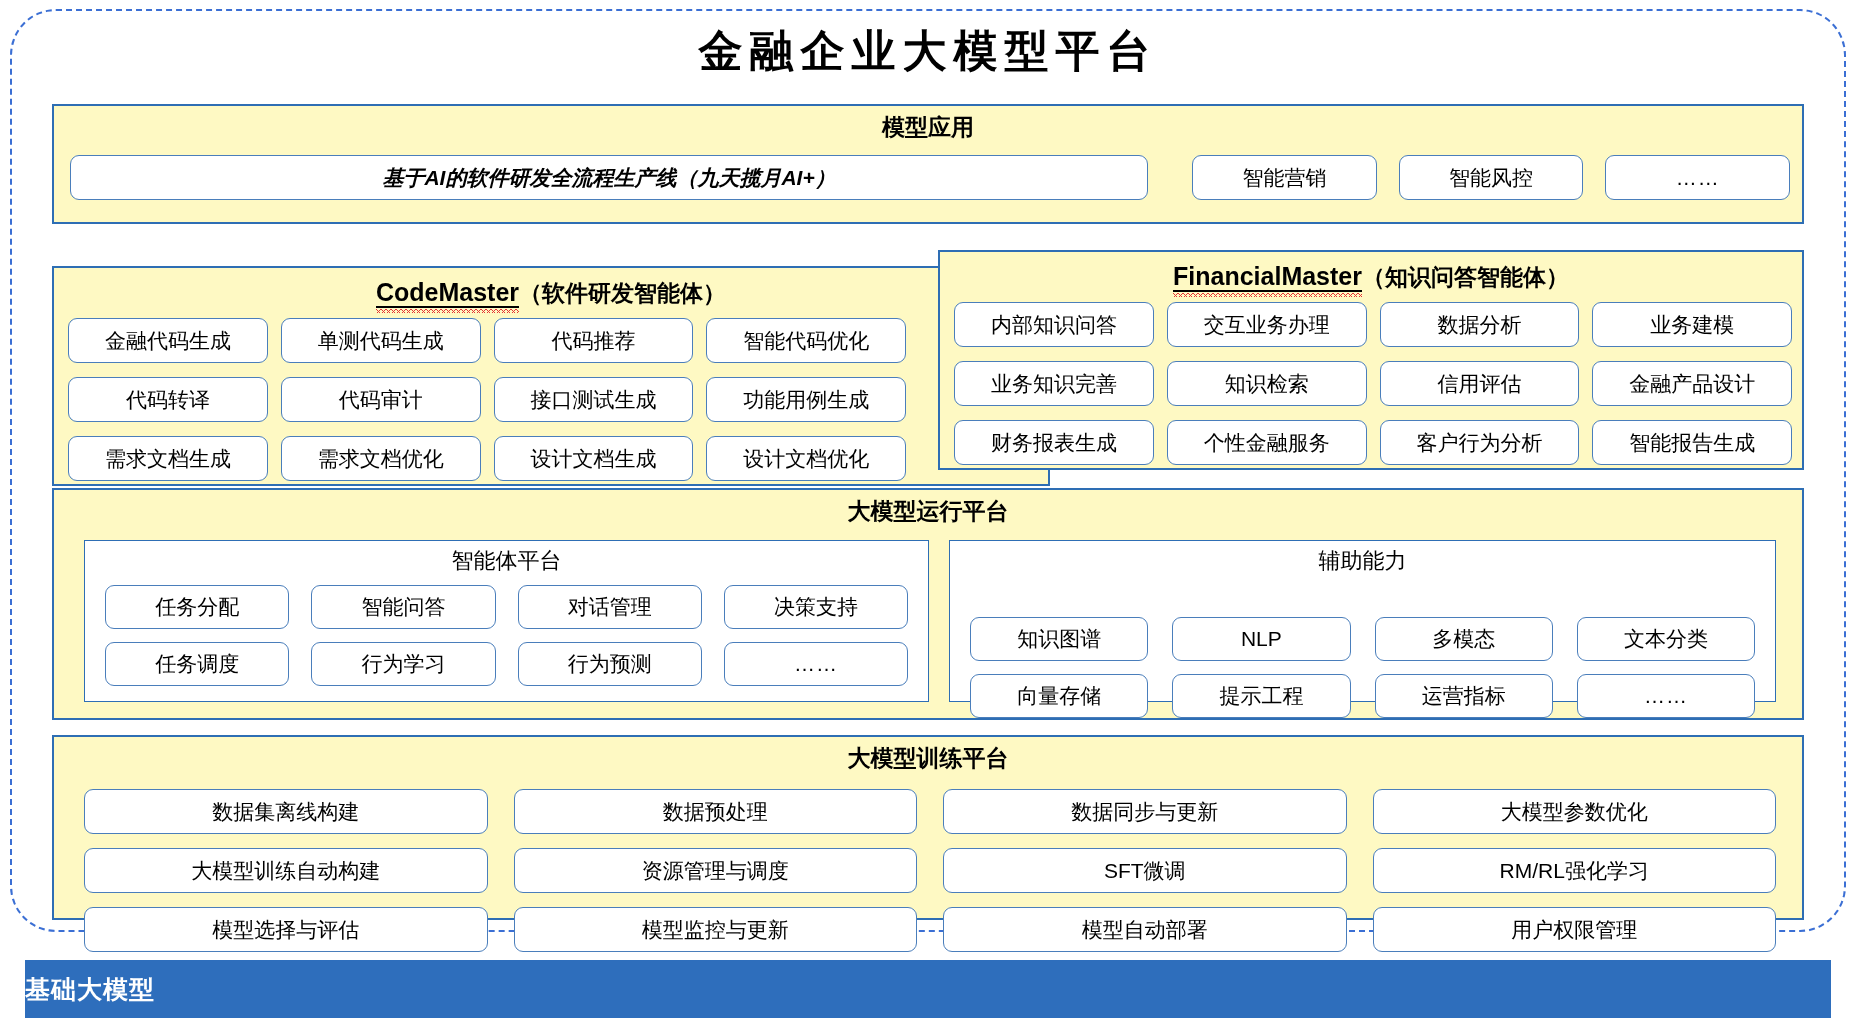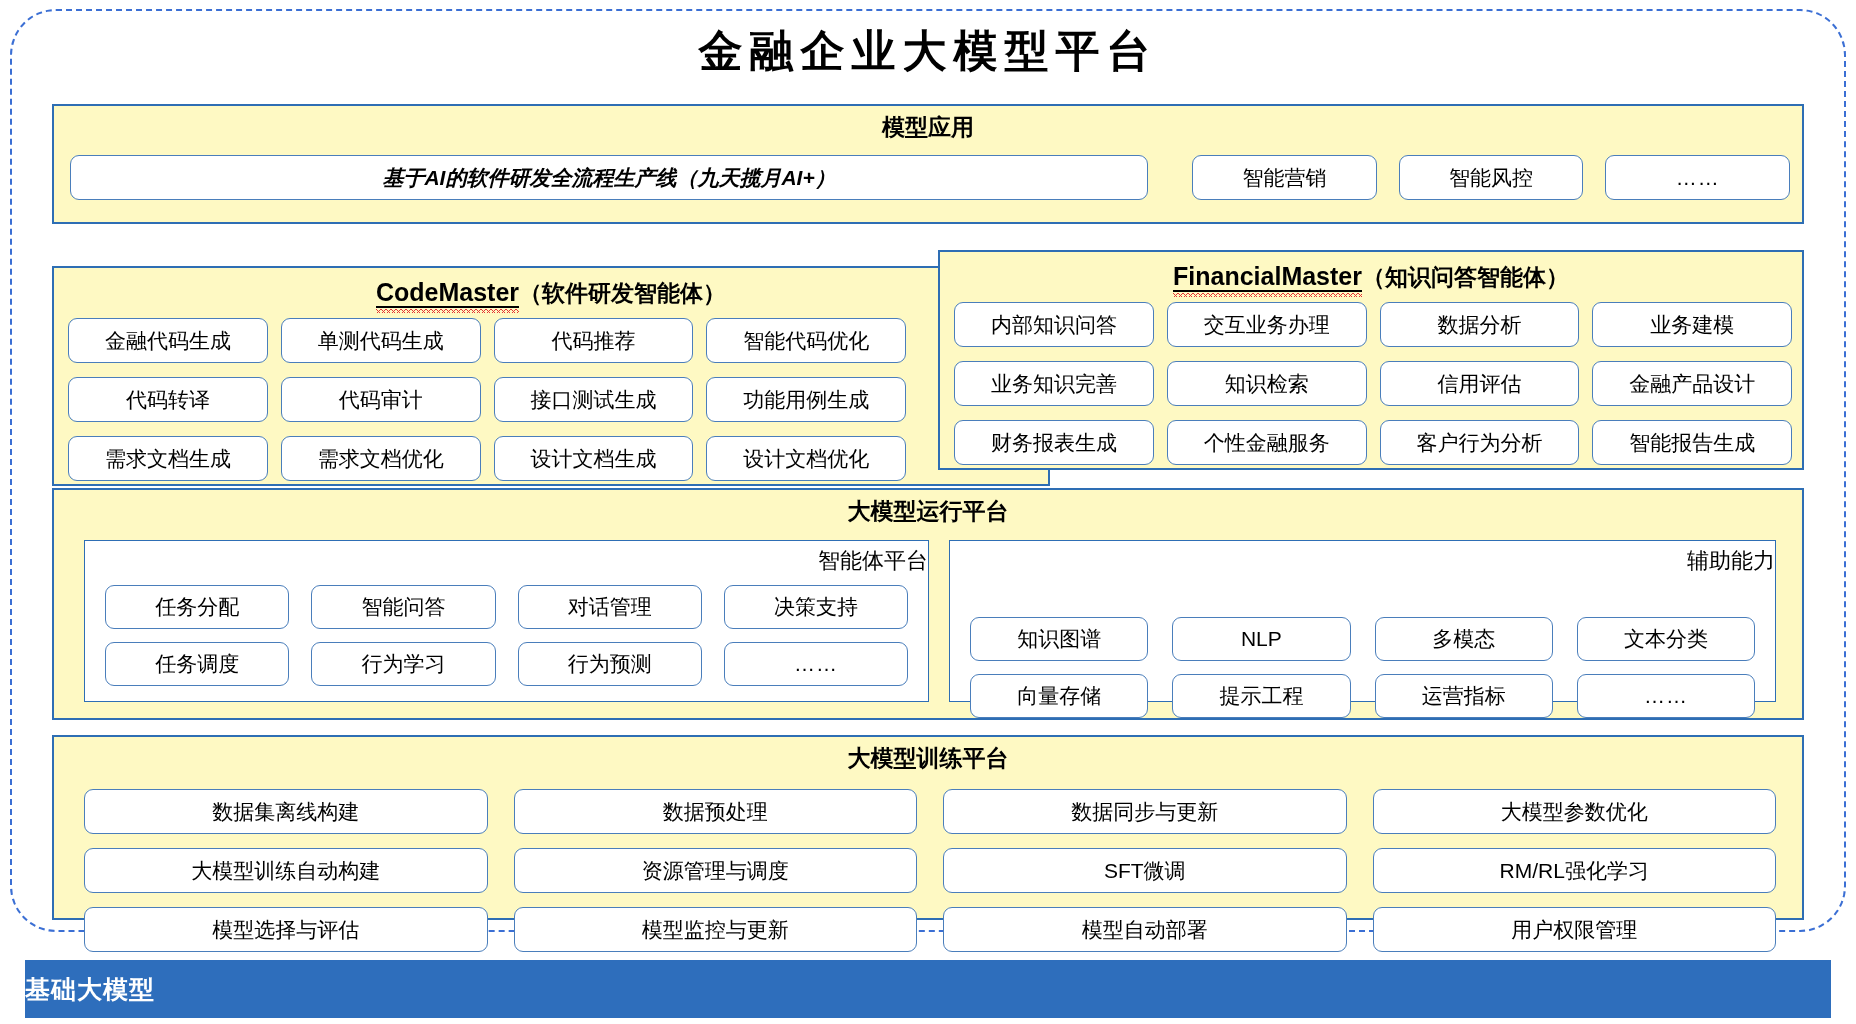--- a/index.html
+++ b/index.html
@@ -154,21 +154,21 @@
     position: absolute;
     box-sizing: border-box;
     border: 1.5px solid #2E6EB4;
     background: #ffffff;
     top: 50px;
     height: 162px;
   }
   #sub-agentplat { left: 30px; width: 845px; }
   #sub-aux       { left: 895px; width: 827px; }
   .subpanel-title {
-    text-align: right;
+    text-align: center;
     font-size: 22px;
     color: #000000;
     margin-top: 9px;
     line-height: 1;
   }
   .sub-grid {
     position: absolute;
     left: 20px; right: 20px;
     top: 44px;
     display: grid;

